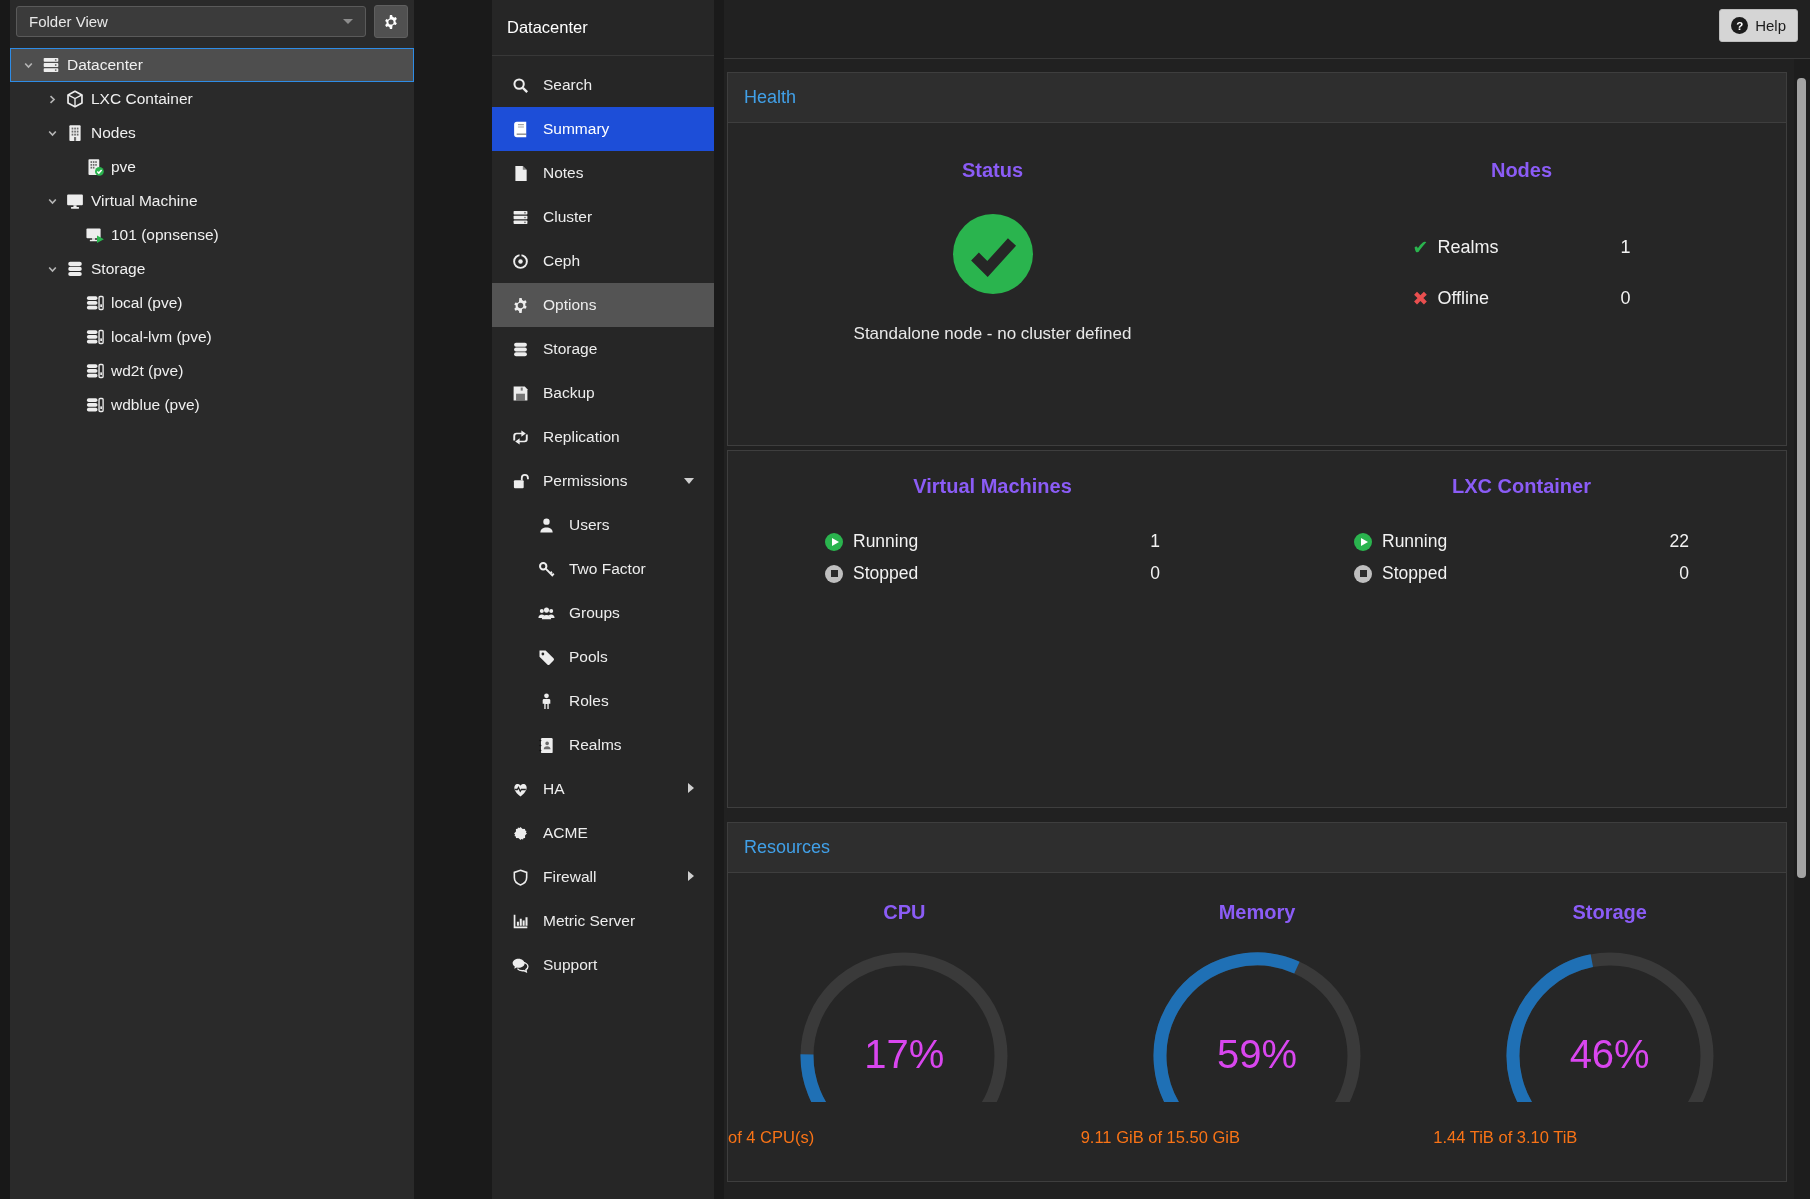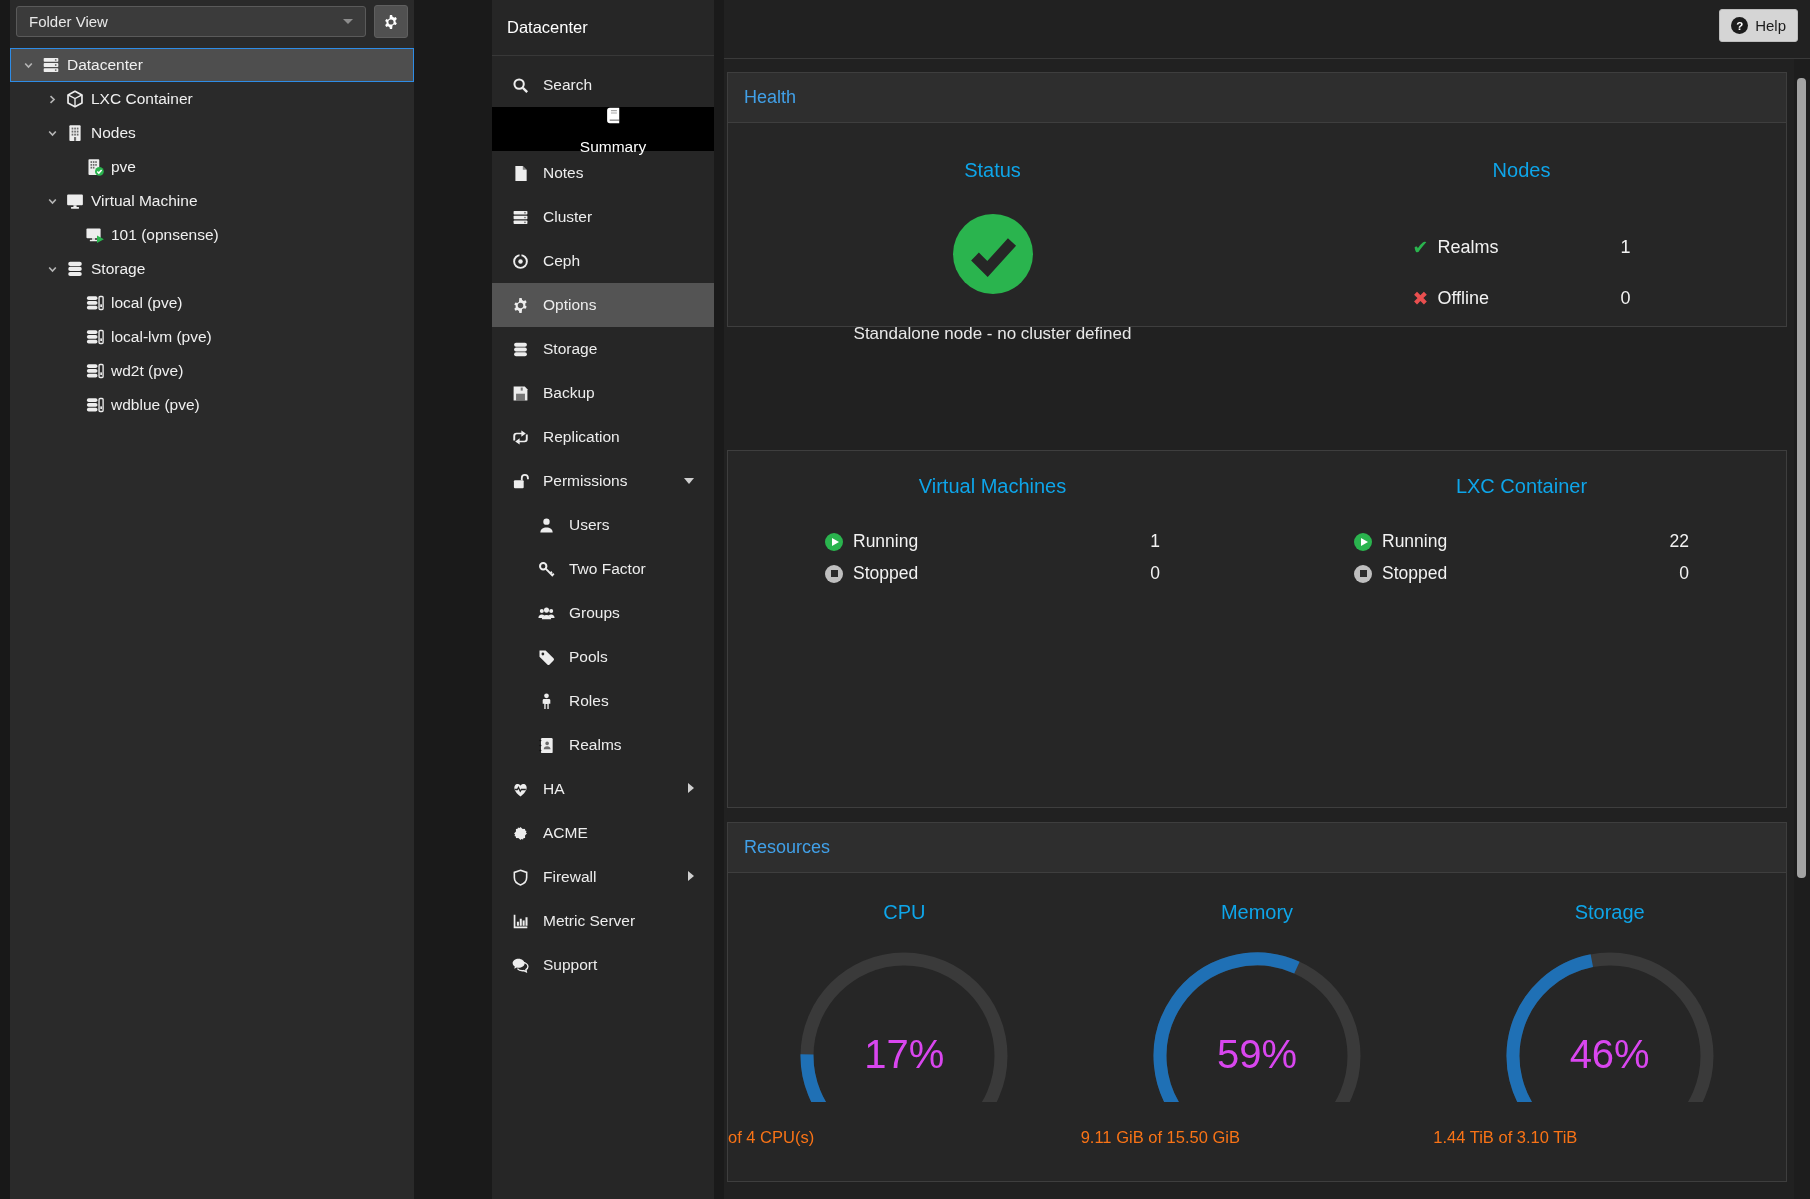--- a/index.html
+++ b/index.html
@@ -25,42 +25,42 @@
   .tw{width:13px;height:11px;display:flex;align-items:center;justify-content:center;flex:none;}
   .ticon{width:18px;height:18px;color:#ededed;flex:none;display:flex;}
   .ticon svg{width:100%;height:100%;}
   .tlabel{white-space:nowrap;}
   
   .nav-panel{position:absolute;left:492px;top:0;width:222px;bottom:0;background:#262626;}
   .nav-title{height:55px;display:flex;align-items:center;padding-left:15px;font-size:16.5px;color:#fff;border-bottom:1px solid #383838;}
   .nav-items{padding-top:7px;}
   .nitem{height:44px;display:flex;align-items:center;padding-left:20px;gap:14px;font-size:15.5px;color:#ededed;position:relative;cursor:pointer;}
   .nitem.sub{padding-left:46px;}
-  .nitem.active{background:#000000;color:#fff;flex-direction:column;}
+  .nitem.active{background:#1d4ed8;color:#fff;}
   .nitem.hover{background:#545454;}
   .nicon{width:17px;height:17px;display:flex;flex:none;}
   .nicon svg{width:100%;height:100%;}
   .caret-d{position:absolute;right:20px;top:19px;width:0;height:0;border-left:5.5px solid transparent;border-right:5.5px solid transparent;border-top:6.5px solid #cfcfcf;}
   .caret-r{position:absolute;right:20px;top:16px;width:0;height:0;border-top:5.5px solid transparent;border-bottom:5.5px solid transparent;border-left:6.5px solid #cfcfcf;}
   
   .content{position:absolute;left:724px;top:0;right:0;bottom:0;background:#212121;}
   .topbar{height:58px;border-bottom:1px solid #3a3a3a;position:relative;}
   .help-btn{position:absolute;top:9px;right:12px;height:33px;background:#d5d5d5;border:1px solid #bdbdbd;border-radius:3px;
             display:flex;align-items:center;gap:7px;padding:0 11px;font-size:15px;color:#1d1d1d;cursor:pointer;
             font-family:"Liberation Sans","DejaVu Sans",sans-serif;}
   .q-ic{width:17px;height:17px;border-radius:50%;background:#1c1c1c;color:#fff;font-size:11.5px;font-weight:bold;
         display:inline-flex;align-items:center;justify-content:center;}
   .panel{position:absolute;left:3px;width:1060px;background:#262626;border:1px solid #3e3e3e;box-sizing:border-box;}
   .p-head{height:49px;line-height:49px;padding-left:16px;font-size:18px;color:#41a0e8;background:#2e2e2e;border-bottom:1px solid #3e3e3e;}
-  #health{top:72px;height:255px;}
+  #health{top:72px;height:374px;}
   #guests{top:450px;height:358px;}
   #resources{top:822px;height:360px;}
   .cols2{display:grid;grid-template-columns:1fr 1fr;}
   .cols3{display:grid;grid-template-columns:1fr 1fr 1fr;}
-  .sec{font-size:20px;font-weight:normal;color:#0ea5e9;text-align:center;margin:0;}
+  .sec{font-size:20px;font-weight:bold;color:#8b5cf6;text-align:center;margin:0;}
   .h-sec{margin-top:36px;}
   .g-sec{margin-top:24px;}
   .r-sec{margin-top:28px;}
   .big-check{display:block;margin:30px auto 0;}
   .h-msg{margin-top:28px;font-size:17px;color:#e8e8e8;text-align:center;}
   .n-rows{width:218px;margin:52px auto 0;}
   .n-row{display:flex;align-items:center;gap:9px;font-size:18px;color:#f2f2f2;height:26px;}
   .n-row + .n-row{margin-top:25px;}
   .rv{margin-left:auto;}
   .ck{color:#2ab44e;font-size:19px;line-height:1;}

